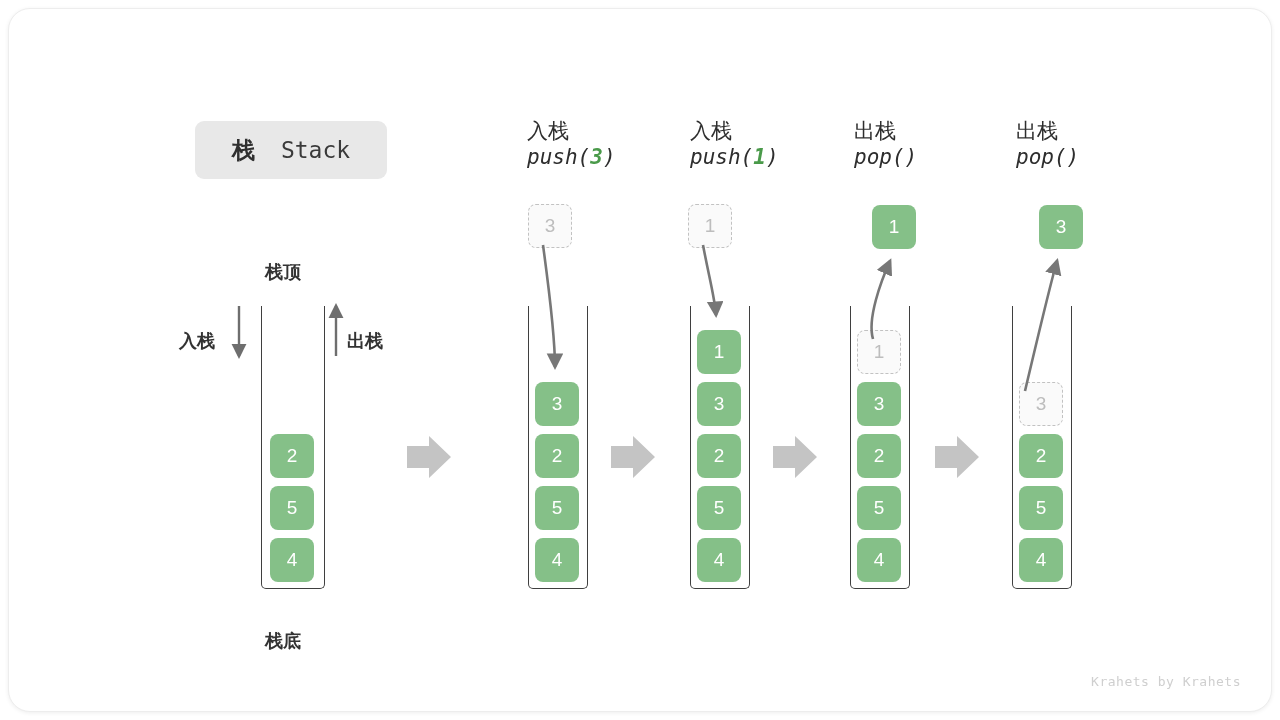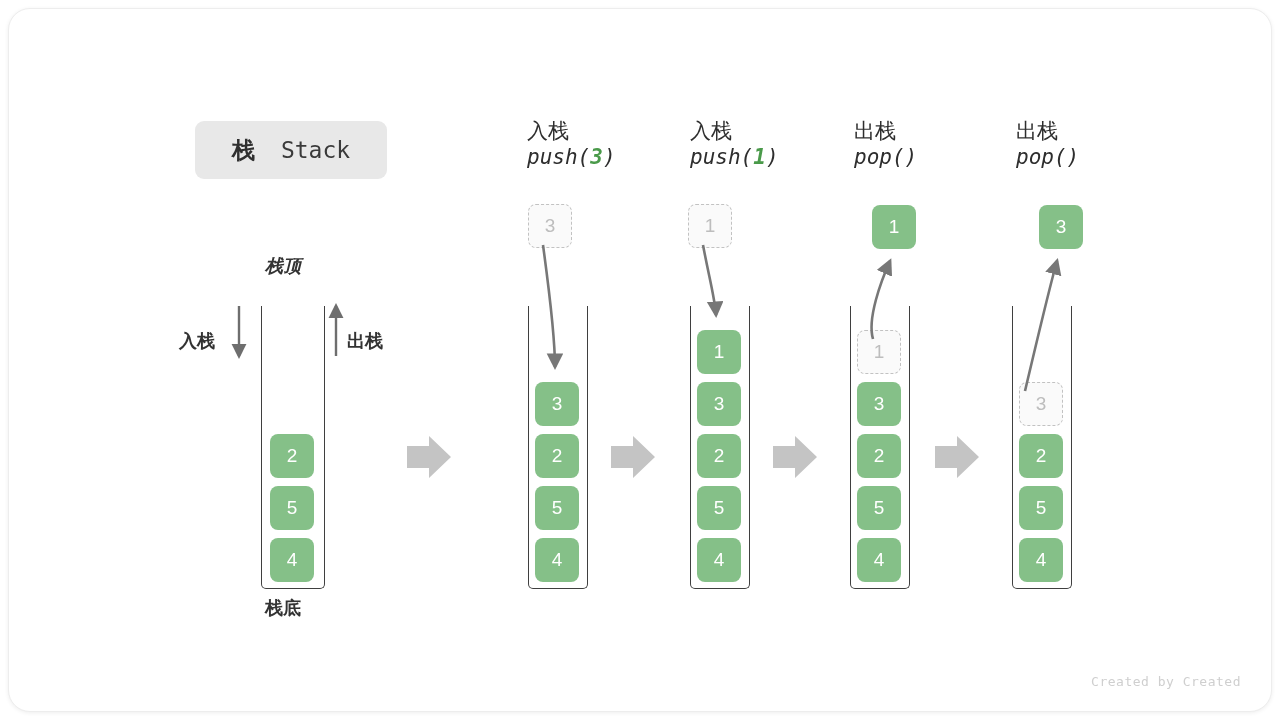--- a/index.html
+++ b/index.html
@@ -51,22 +51,22 @@
 </head>
 <body>
 
 <div class="card">
 
   <div class="title-badge">
     <span class="t-cn">栈</span>
     <span class="t-en">Stack</span>
   </div>
 
-  <div class="lbl-bold" style="left:256px;top:245px;font-style:italic;">栈顶</div>
-  <div class="lbl-bold" style="left:256px;top:587px;">栈底</div>
+  <div class="lbl-bold" style="left:256px;top:251px;">栈顶</div>
+  <div class="lbl-bold" style="left:256px;top:620px;">栈底</div>
   <div class="lbl-bold" style="left:170px;top:320px;">入栈</div>
   <div class="lbl-bold" style="left:338px;top:320px;">出栈</div>
 
   <div class="stack" style="left:252px;top:297px;width:64px;height:283px;"></div>
   <div class="cell filled" style="left:261px;top:425px;">2</div>
   <div class="cell filled" style="left:261px;top:477px;">5</div>
   <div class="cell filled" style="left:261px;top:529px;">4</div>
 
   <div class="col-head" style="left:518px;top:108px;">
     <div class="cn">入栈</div>
@@ -143,14 +143,14 @@
       <path d="M602,437 h22 v-10 l22,21 -22,21 v-10 h-22 z"></path>
     </g>
     <g fill="#c4c4c4">
       <path d="M764,437 h22 v-10 l22,21 -22,21 v-10 h-22 z"></path>
     </g>
     <g fill="#c4c4c4">
       <path d="M926,437 h22 v-10 l22,21 -22,21 v-10 h-22 z"></path>
     </g>
   </svg>
 
-  <div class="footer">Created by Created</div>
+  <div class="footer">Krahets by Krahets</div>
 </div>
 
 </body></html>

